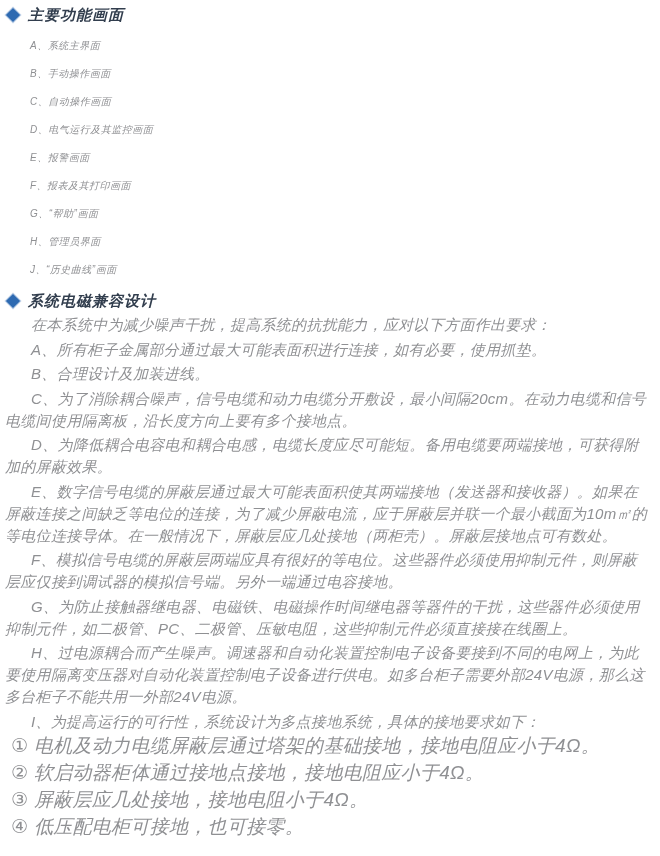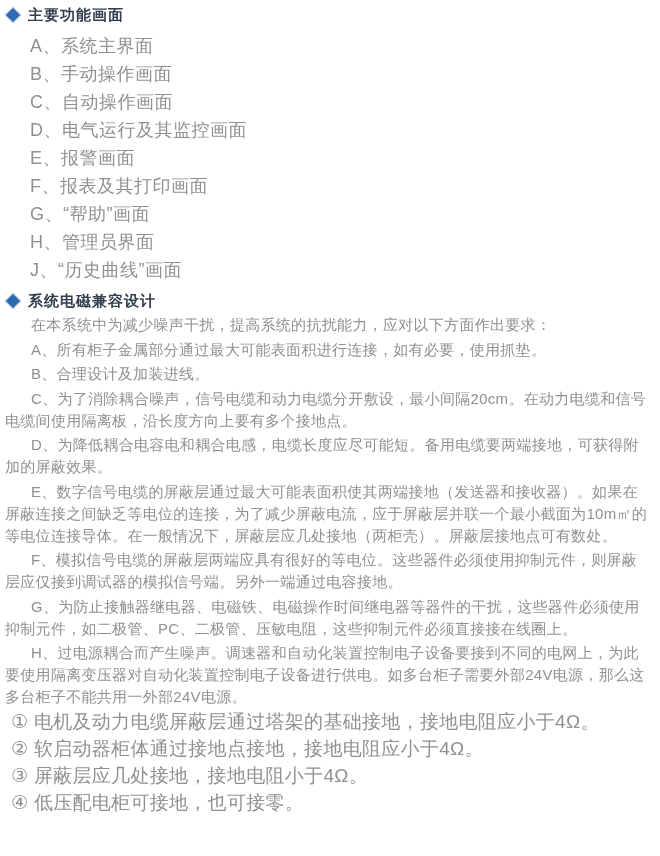--- a/index.html
+++ b/index.html
@@ -11,20 +11,21 @@
   *{ box-sizing:border-box; margin:0; padding:0; }
   html,body{
     width:660px; height:856px;
     background:var(--bg);
     overflow:hidden;
     font-family:"Liberation Sans","DejaVu Sans",sans-serif;
   }
   .doc{
     width:660px; height:664px;
     padding:6px 6px 0 5px;
+    font-style:italic;
   }
   .section-header{
     display:flex;
     align-items:center;
     gap:10px;
     line-height:18px;
     padding-left:3px;
   }
   .section-header .diamond{
     width:10px; height:10px;
@@ -36,21 +37,21 @@
   .section-title{
     font-size:15px;
     font-weight:bold;
     color:var(--heading);
     letter-spacing:1px;
   }
   .screen-list{
     margin:8px 0 4px 25px;
   }
   .screen-list .list-item{
-    font-size:18px;
+    font-size:10px;
     line-height:28px;
     color:var(--body);
     letter-spacing:0.5px;
   }
   .section-header.second{
     margin-top:8px;
     align-items:center;
   }
   .paragraphs{
     margin-top:4px;
@@ -105,20 +106,21 @@
   <div class="paragraphs">
       <div class="para">在本系统中为减少噪声干扰，提高系统的抗扰能力，应对以下方面作出要求：</div>
       <div class="para">A、所有柜子金属部分通过最大可能表面积进行连接，如有必要，使用抓垫。</div>
       <div class="para">B、合理设计及加装进线。</div>
       <div class="para">C、为了消除耦合噪声，信号电缆和动力电缆分开敷设，最小间隔20cm。在动力电缆和信号电缆间使用隔离板，沿长度方向上要有多个接地点。</div>
       <div class="para">D、为降低耦合电容电和耦合电感，电缆长度应尽可能短。备用电缆要两端接地，可获得附加的屏蔽效果。</div>
       <div class="para">E、数字信号电缆的屏蔽层通过最大可能表面积使其两端接地（发送器和接收器）。如果在屏蔽连接之间缺乏等电位的连接，为了减少屏蔽电流，应于屏蔽层并联一个最小截面为10m㎡的等电位连接导体。在一般情况下，屏蔽层应几处接地（两柜壳）。屏蔽层接地点可有数处。</div>
       <div class="para">F、模拟信号电缆的屏蔽层两端应具有很好的等电位。这些器件必须使用抑制元件，则屏蔽层应仅接到调试器的模拟信号端。另外一端通过电容接地。</div>
       <div class="para">G、为防止接触器继电器、电磁铁、电磁操作时间继电器等器件的干扰，这些器件必须使用抑制元件，如二极管、PC、二极管、压敏电阻，这些抑制元件必须直接接在线圈上。</div>
       <div class="para">H、过电源耦合而产生噪声。调速器和自动化装置控制电子设备要接到不同的电网上，为此要使用隔离变压器对自动化装置控制电子设备进行供电。如多台柜子需要外部24V电源，那么这多台柜子不能共用一外部24V电源。</div>
+      <div class="para">I、为提高运行的可行性，系统设计为多点接地系统，具体的接地要求如下：</div>
     </div>
 
   <div class="numbered">
       <div class="numbered-item">① 电机及动力电缆屏蔽层通过塔架的基础接地，接地电阻应小于4Ω。</div>
       <div class="numbered-item">② 软启动器柜体通过接地点接地，接地电阻应小于4Ω。</div>
       <div class="numbered-item">③ 屏蔽层应几处接地，接地电阻小于4Ω。</div>
       <div class="numbered-item">④ 低压配电柜可接地，也可接零。</div>
     </div>
 
 </div>

